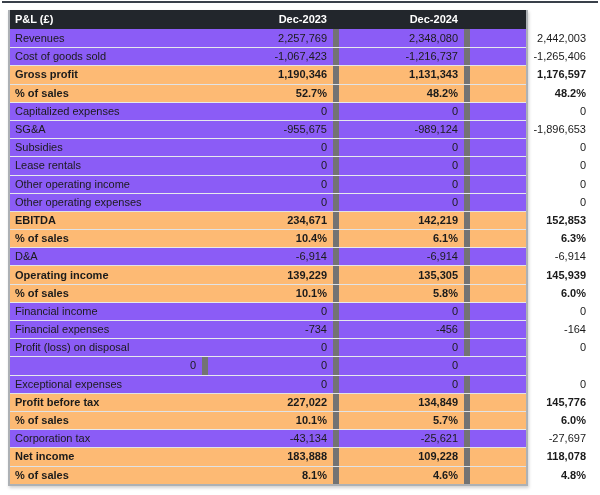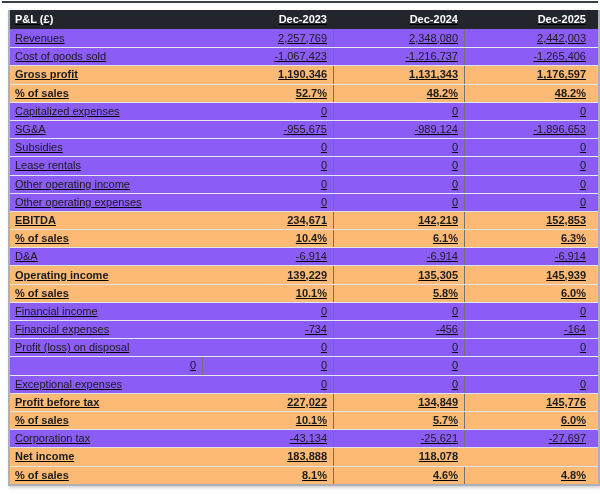--- a/index.html
+++ b/index.html
@@ -20,28 +20,27 @@
     top: 1px;
     left: 2px;
     right: 2px;
     height: 2px;
     background: #39404a;
   }
   .pnl-table {
     position: absolute;
     top: 10px;
     left: 8px;
-    width: 592px;
+    width: 520px;
     box-sizing: border-box;
     border-left: 2px solid #adb1b5;
     border-right: 2px solid #adb1b5;
     border-bottom: 2px solid #adb1b5;
     box-shadow: 1px 2px 3px rgba(0,0,0,0.18);
     background: #ffffff;
-    text-decoration: underline;
   }
   .grid-row {
     display: grid;
     grid-template-columns: 192px 131px 131px 128px;
     align-items: center;
     font-size: 11px;
     line-height: 1;
   }
   .header-row {
     height: 19px;
@@ -71,21 +70,21 @@
   .cell-value {
     text-align: right;
     padding-right: 6px;
     white-space: nowrap;
     align-self: stretch;
     display: flex;
     align-items: center;
     justify-content: flex-end;
   }
   .body-row .cell-value.sep {
-    border-left: 1px solid #737373;
+    border-left: 6px solid #737373;
   }
   .header-row .cell-value { border-left: none; }
 </style>
 </head>
 <body>
 
 <div class="stage">
   <div class="top-rule"></div>
 
   <div class="pnl-table">
@@ -252,20 +251,21 @@
   <div class="grid-row body-row">
     <div class="cell-label">Corporation tax</div>
     <div class="cell-value">-43,134</div>
     <div class="cell-value sep">-25,621</div>
     <div class="cell-value sep">-27,697</div>
   </div>
 
   <div class="grid-row body-row emphasis">
     <div class="cell-label">Net income</div>
     <div class="cell-value">183,888</div>
+    <div class="cell-value sep">109,228</div>
     <div class="cell-value sep">118,078</div>
   </div>
 
   <div class="grid-row body-row emphasis">
     <div class="cell-label">% of sales</div>
     <div class="cell-value">8.1%</div>
     <div class="cell-value sep">4.6%</div>
     <div class="cell-value sep">4.8%</div>
   </div>
 </div>

